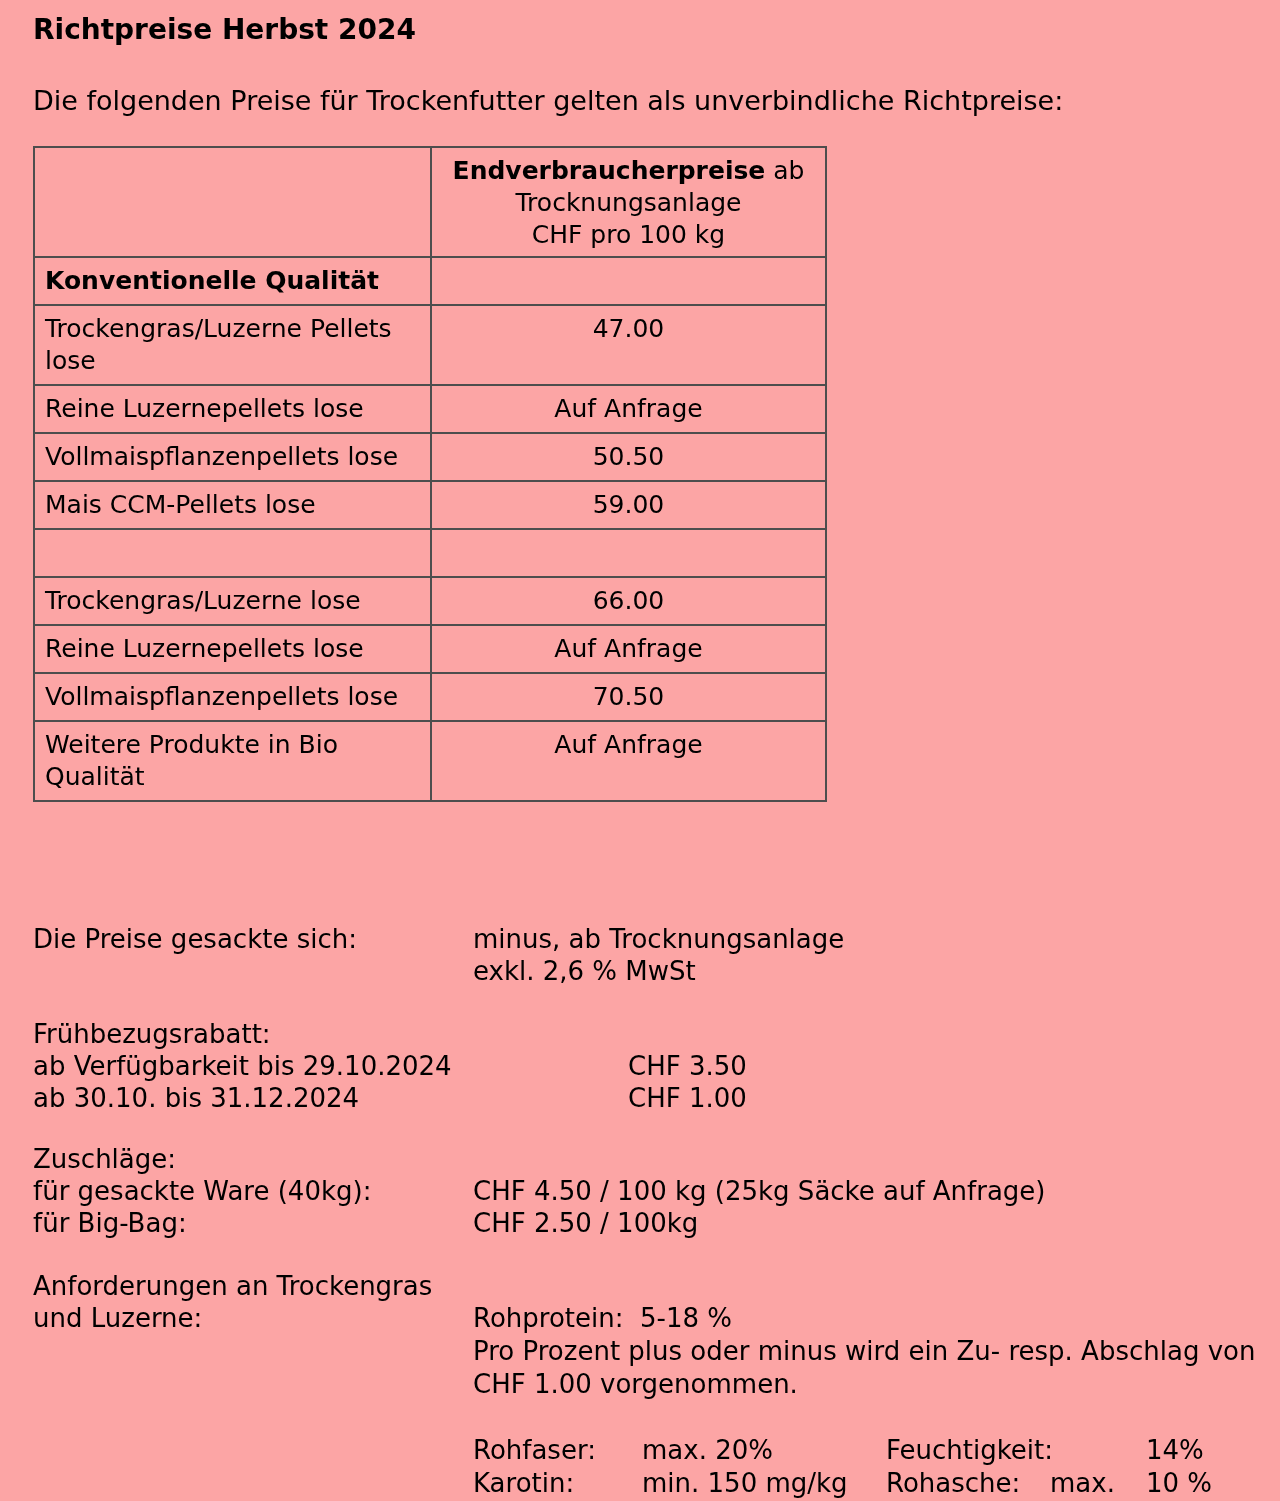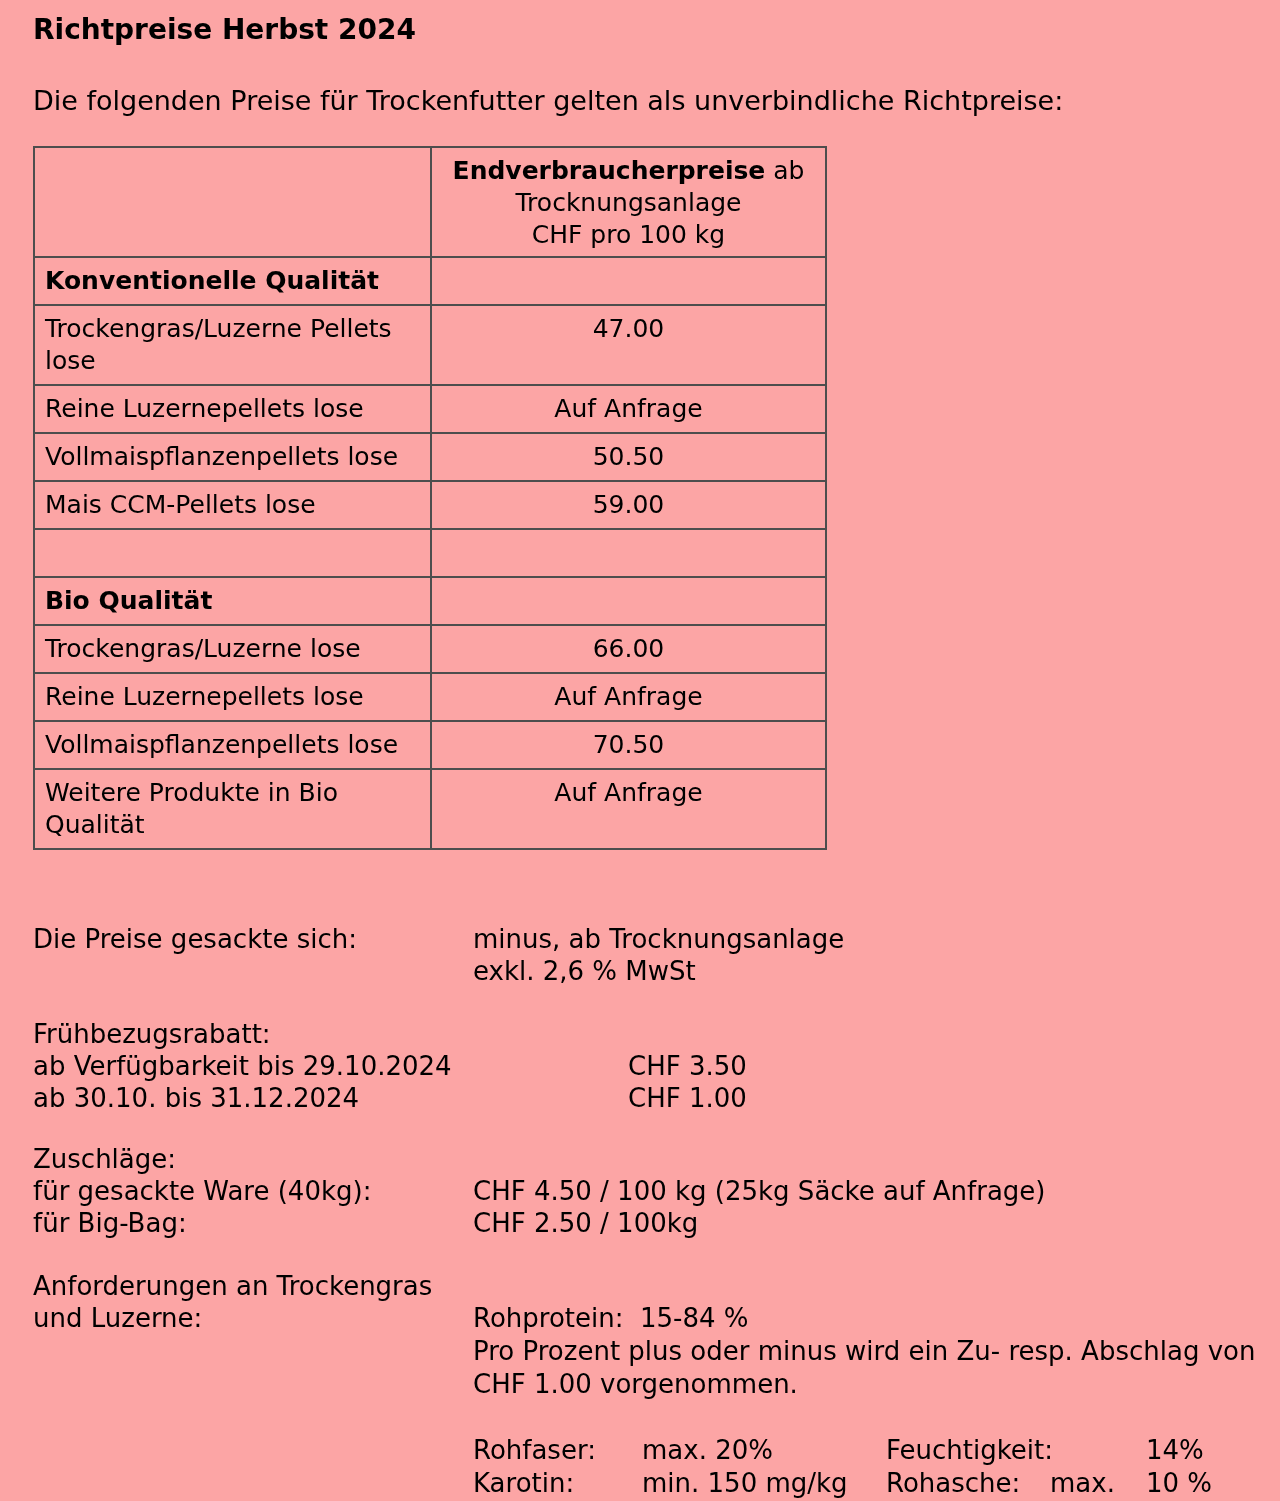--- a/index.html
+++ b/index.html
@@ -114,24 +114,20 @@
       </tr>
       <tr class="r1">
         <td class="c-label">Mais CCM-Pellets lose</td>
         <td class="c-price">59.00</td>
       </tr>
       <tr class="r1">
         <td class="c-label"></td>
         <td class="c-price"></td>
       </tr>
       <tr class="r1">
-        <td class="c-label bold">Bio Qualität</td>
-        <td class="c-price"></td>
-      </tr>
-      <tr class="r1">
         <td class="c-label">Trockengras/Luzerne lose</td>
         <td class="c-price">66.00</td>
       </tr>
       <tr class="r1">
         <td class="c-label">Reine Luzernepellets lose</td>
         <td class="c-price">Auf Anfrage</td>
       </tr>
       <tr class="r1">
         <td class="c-label">Vollmaispflanzenpellets lose</td>
         <td class="c-price">70.50</td>
@@ -174,21 +170,21 @@
     <span class="x-label">für Big-Bag:</span>
     <span class="x-val">CHF 2.50 / 100kg</span>
   </div>
 
   <div class="tl y-req1">
     <span class="x-label">Anforderungen an Trockengras</span>
   </div>
   <div class="tl y-req2">
     <span class="x-label">und Luzerne:</span>
     <span class="x-val">Rohprotein:</span>
-    <span class="x-pval">15-84 %</span>
+    <span class="x-pval">5-18 %</span>
   </div>
   <div class="tl y-req3">
     <span class="x-val">Pro Prozent plus oder minus wird ein Zu- resp. Abschlag von</span>
   </div>
   <div class="tl y-req4">
     <span class="x-val">CHF 1.00 vorgenommen.</span>
   </div>
 
   <div class="tl y-spec1">
     <span class="x-val">Rohfaser:</span>

